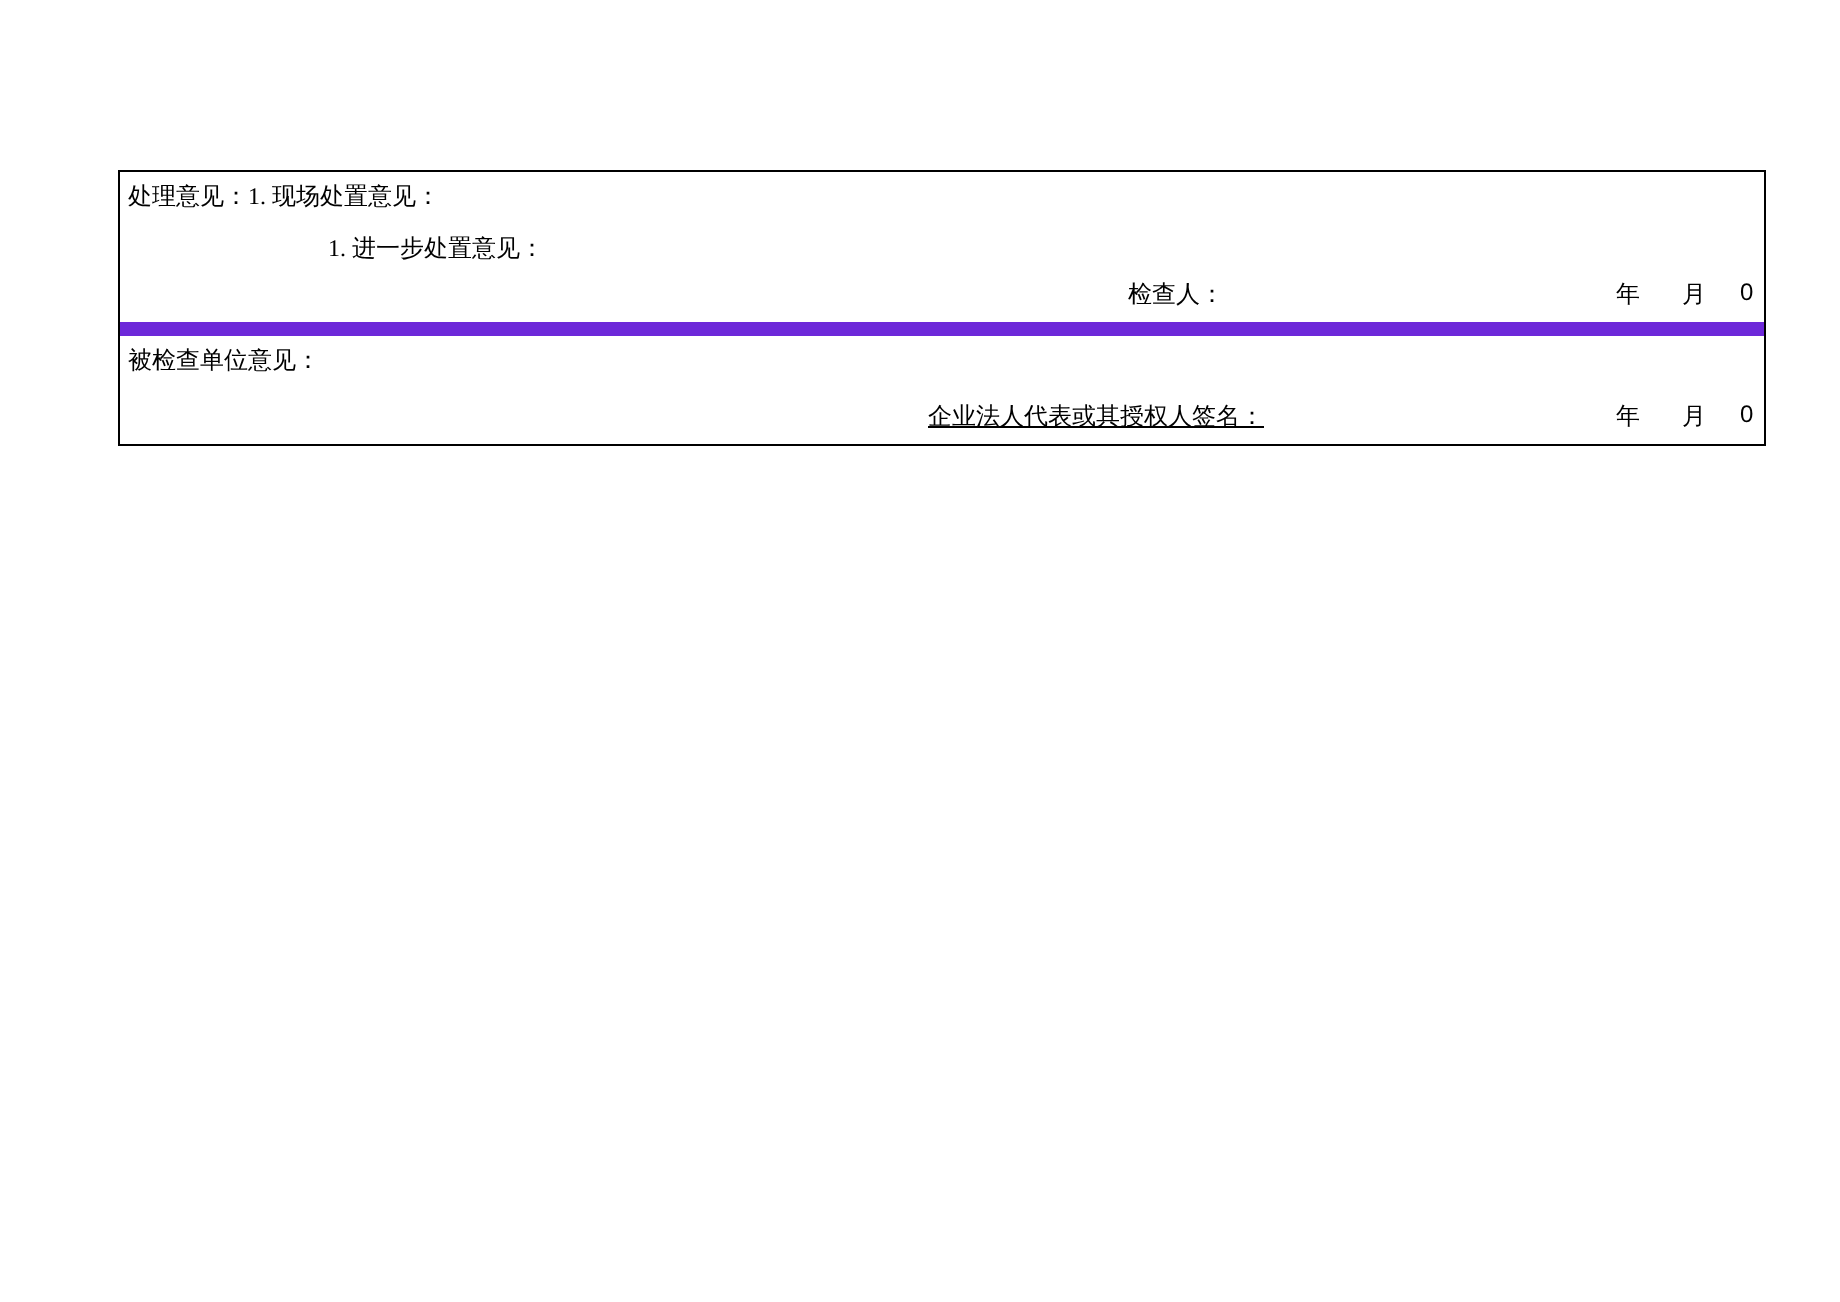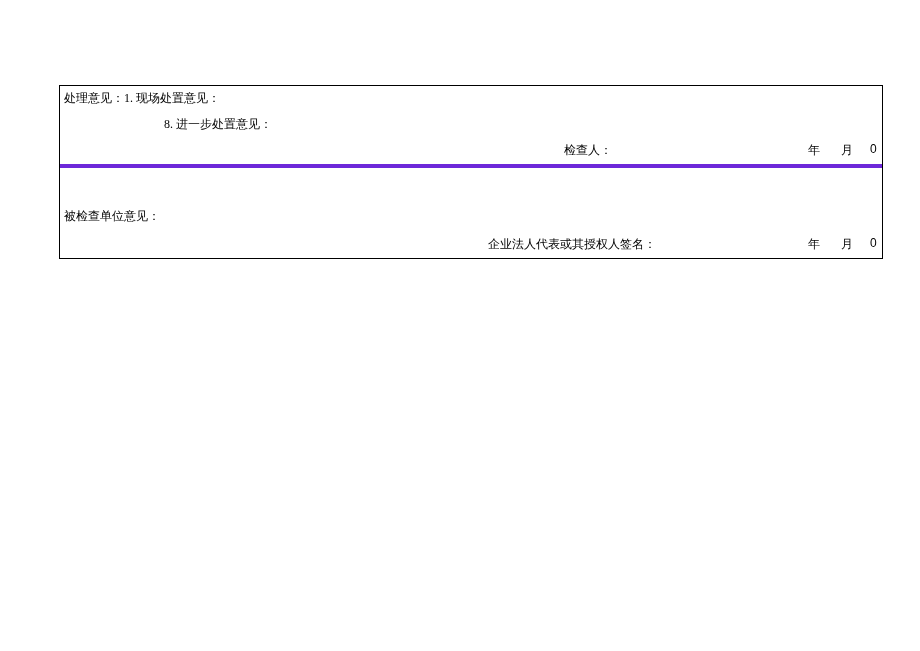--- a/index.html
+++ b/index.html
@@ -13,28 +13,27 @@
       position: relative;
     }
     .form-container {
       position: absolute;
       left: 59px;
       top: 85px;
       width: 824px;
       border: 1px solid #000;
     }
     .row-opinion {
-      border-bottom: 4px solid #6d28d9;
+      border-bottom: 7px solid #6d28d9;
       position: relative;
       height: 82px;
     }
     .row-inspected {
       position: relative;
       height: 54px;
-      margin-top: 36px;
     }
     .opinion-label {
       position: absolute;
       left: 4px;
       top: 4px;
       white-space: nowrap;
     }
     .opinion-item2 {
       position: absolute;
       left: 104px;
@@ -48,22 +47,23 @@
       right: 0;
       height: 16px;
     }
     .inspector-label {
       position: absolute;
       left: 504px;
       white-space: nowrap;
     }
     .rep-label {
       position: absolute;
-      left: 428px;
+      left: 404px;
       white-space: nowrap;
+      text-decoration: underline;
     }
     .year-label {
       position: absolute;
       left: 748px;
       white-space: nowrap;
     }
     .month-label {
       position: absolute;
       left: 781px;
       white-space: nowrap;
@@ -81,21 +81,21 @@
       white-space: nowrap;
     }
   </style>
 </head>
 <body>
 
 <div class="form-container">
 
   <div class="row-opinion">
     <span class="opinion-label">处理意见：1. 现场处置意见：</span>
-    <span class="opinion-item2">8. 进一步处置意见：</span>
+    <span class="opinion-item2">1. 进一步处置意见：</span>
     <div class="sig-line">
       <span class="inspector-label">检查人：</span>
       <span class="year-label">年</span>
       <span class="month-label">月</span>
       <span class="zero-label">0</span>
     </div>
   </div>
 
   <div class="row-inspected">
     <span class="inspected-label">被检查单位意见：</span>

